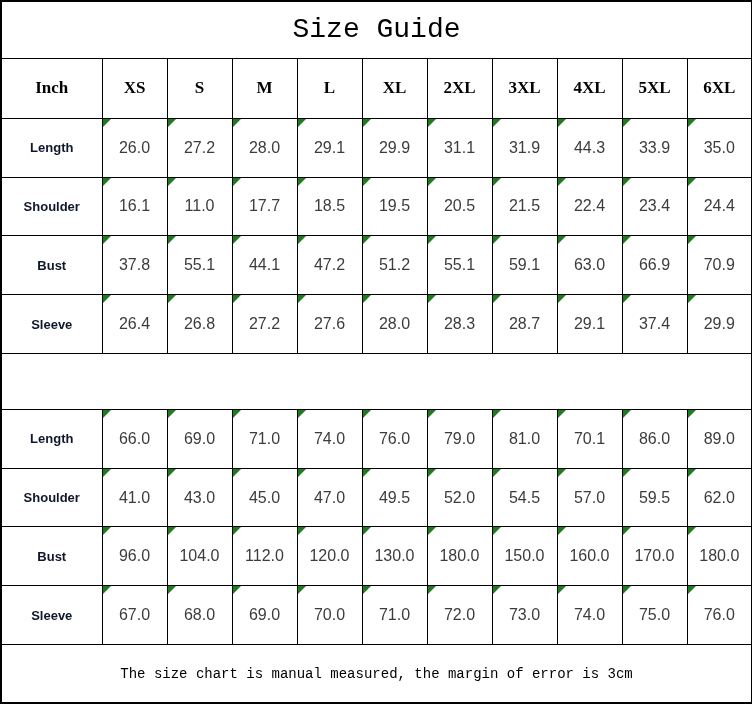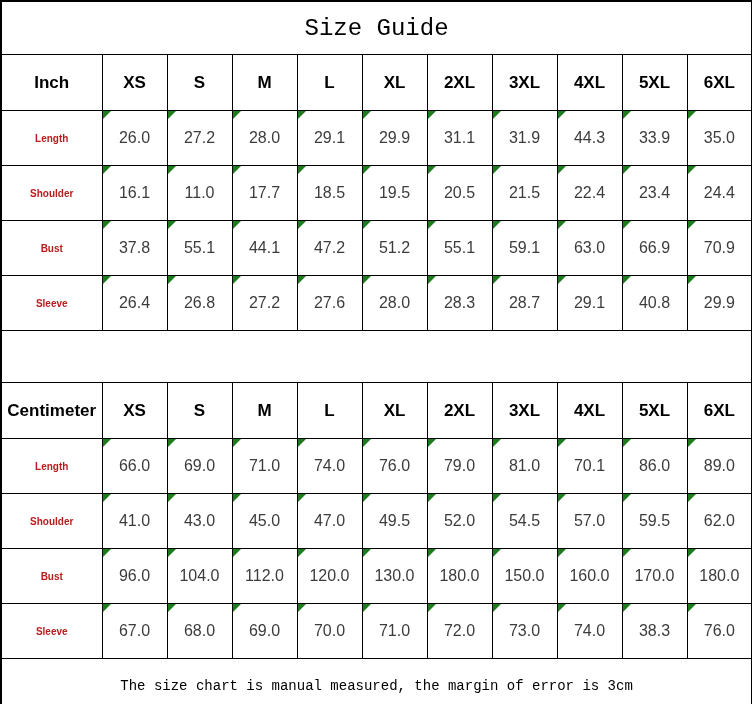--- a/index.html
+++ b/index.html
@@ -25,36 +25,36 @@
     border: 1px solid #000;
     padding: 0;
     margin: 0;
     text-align: center;
     vertical-align: middle;
     overflow: hidden;
   }
   .title-cell {
     height: 52px;
     font-family: "Liberation Mono", "DejaVu Sans Mono", monospace;
-    font-size: 24px;
+    font-size: 28px;
     font-weight: 400;
     color: #000;
   }
   th.unit-cell, th.size-cell {
     height: 55px;
-    font-family: Liberation Sans, sans-serif;
+    font-family: Liberation Serif, serif;
     font-weight: 700;
     font-size: 17px;
     color: #000;
   }
   td.label-cell {
     font-family: "Liberation Sans", "DejaVu Sans", sans-serif;
     font-weight: 700;
-    font-size: 10px;
-    color: #b91c1c;
+    font-size: 13px;
+    color: #0f172a;
   }
   td.val-cell {
     position: relative;
     height: 54px;
     font-family: "Liberation Sans", "DejaVu Sans", sans-serif;
     font-weight: 400;
     font-size: 16px;
     color: var(--val-color, #3c3c3c);
   }
   .tri {
@@ -156,43 +156,30 @@
         <tr>
           <td class="label-cell">Sleeve</td>
           <td class="val-cell"><span class="tri"></span><span>26.4</span></td>
           <td class="val-cell"><span class="tri"></span><span>26.8</span></td>
           <td class="val-cell"><span class="tri"></span><span>27.2</span></td>
           <td class="val-cell"><span class="tri"></span><span>27.6</span></td>
           <td class="val-cell"><span class="tri"></span><span>28.0</span></td>
           <td class="val-cell"><span class="tri"></span><span>28.3</span></td>
           <td class="val-cell"><span class="tri"></span><span>28.7</span></td>
           <td class="val-cell"><span class="tri"></span><span>29.1</span></td>
-          <td class="val-cell"><span class="tri"></span><span>40.8</span></td>
+          <td class="val-cell"><span class="tri"></span><span>37.4</span></td>
           <td class="val-cell"><span class="tri"></span><span>29.9</span></td>
         </tr>
       </tbody>
     <tbody>
       <tr>
         <td colspan="11" class="gap-cell"></td>
       </tr>
     </tbody>
     <tbody>
-        <tr>
-          <th class="unit-cell">Centimeter</th>
-          <th class="size-cell">XS</th>
-          <th class="size-cell">S</th>
-          <th class="size-cell">M</th>
-          <th class="size-cell">L</th>
-          <th class="size-cell">XL</th>
-          <th class="size-cell">2XL</th>
-          <th class="size-cell">3XL</th>
-          <th class="size-cell">4XL</th>
-          <th class="size-cell">5XL</th>
-          <th class="size-cell">6XL</th>
-        </tr>
         <tr>
           <td class="label-cell">Length</td>
           <td class="val-cell"><span class="tri"></span><span>66.0</span></td>
           <td class="val-cell"><span class="tri"></span><span>69.0</span></td>
           <td class="val-cell"><span class="tri"></span><span>71.0</span></td>
           <td class="val-cell"><span class="tri"></span><span>74.0</span></td>
           <td class="val-cell"><span class="tri"></span><span>76.0</span></td>
           <td class="val-cell"><span class="tri"></span><span>79.0</span></td>
           <td class="val-cell"><span class="tri"></span><span>81.0</span></td>
           <td class="val-cell"><span class="tri"></span><span>70.1</span></td>
@@ -228,21 +215,21 @@
         <tr>
           <td class="label-cell">Sleeve</td>
           <td class="val-cell"><span class="tri"></span><span>67.0</span></td>
           <td class="val-cell"><span class="tri"></span><span>68.0</span></td>
           <td class="val-cell"><span class="tri"></span><span>69.0</span></td>
           <td class="val-cell"><span class="tri"></span><span>70.0</span></td>
           <td class="val-cell"><span class="tri"></span><span>71.0</span></td>
           <td class="val-cell"><span class="tri"></span><span>72.0</span></td>
           <td class="val-cell"><span class="tri"></span><span>73.0</span></td>
           <td class="val-cell"><span class="tri"></span><span>74.0</span></td>
-          <td class="val-cell"><span class="tri"></span><span>38.3</span></td>
+          <td class="val-cell"><span class="tri"></span><span>75.0</span></td>
           <td class="val-cell"><span class="tri"></span><span>76.0</span></td>
         </tr>
       </tbody>
     <tbody>
       <tr>
         <td colspan="11" class="footer-cell">The size chart is manual measured, the margin of error is 3cm</td>
       </tr>
     </tbody>
   </table>
 </div>

